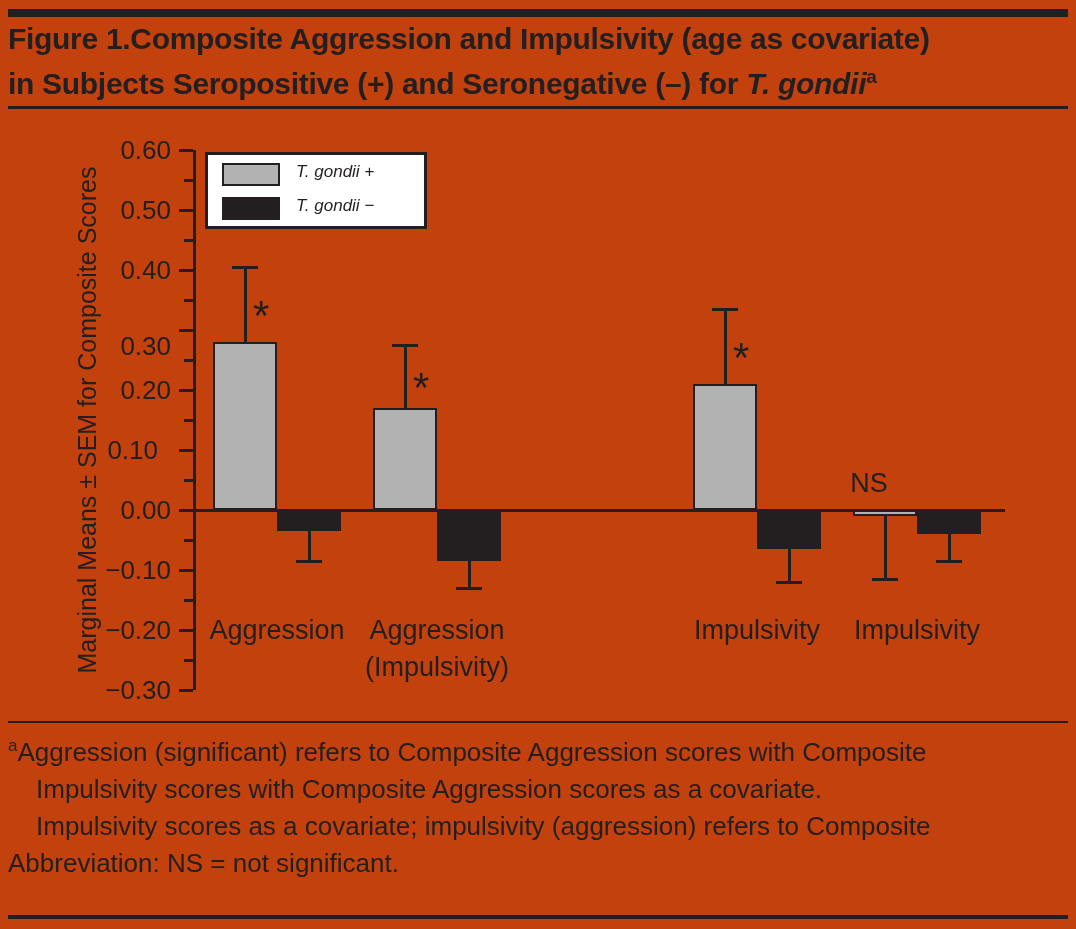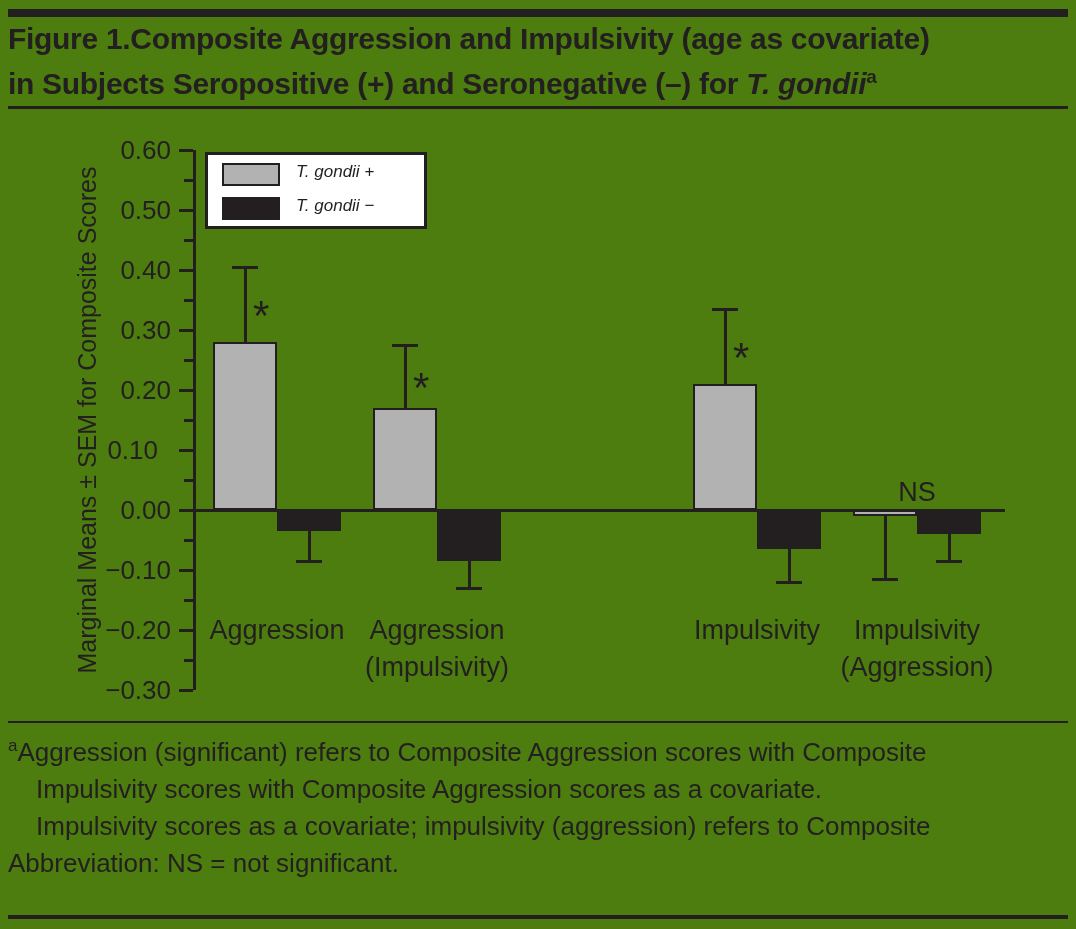--- a/index.html
+++ b/index.html
@@ -1,17 +1,17 @@
 <!DOCTYPE html>
 <html><head>
 <meta charset="utf-8">
 <style>
   html,body{margin:0;padding:0;background:#ffffff;}
   #page{
-    position:relative;width:1076px;height:929px;background:#4d7c0f;
+    position:relative;width:1076px;height:929px;background:#c2410c;
     font-family:"Liberation Sans",sans-serif;color:#231f20;overflow:hidden;
   }
   .abs{position:absolute;}
   .rule{position:absolute;background:#231f20;}
   #title-block{position:absolute;left:8px;top:20px;width:1062px;
     font-weight:bold;font-size:30px;line-height:38px;letter-spacing:-0.3px;}
   #title-block sup{font-size:19px;}
   
   .tick{position:absolute;background:#231f20;height:3px;}
   .tick-label{position:absolute;width:92px;text-align:right;font-size:26px;line-height:28px;}
@@ -79,21 +79,21 @@
       <div class="err-cap" style="position: absolute; left: 936px; top: 559.5px;"></div>
       <div style="position: absolute; left: 193px; top: 150px; width: 3px; height: 540px; background: rgb(35, 31, 32);"></div>
       <div style="position: absolute; left: 193px; top: 508.5px; width: 812px; height: 3px; background: rgb(35, 31, 32);"></div>
       <div class="tick" style="position: absolute; left: 179px; top: 148.5px; width: 14px; background: rgb(35, 31, 32);"></div>
       <div class="tick-label" style="position: absolute; left: 79px; top: 136px;">0.60</div>
       <div class="tick" style="position: absolute; left: 179px; top: 208.5px; width: 14px; background: rgb(35, 31, 32);"></div>
       <div class="tick-label" style="position: absolute; left: 79px; top: 196px;">0.50</div>
       <div class="tick" style="position: absolute; left: 179px; top: 268.5px; width: 14px; background: rgb(35, 31, 32);"></div>
       <div class="tick-label" style="position: absolute; left: 79px; top: 256px;">0.40</div>
       <div class="tick" style="position: absolute; left: 179px; top: 328.5px; width: 14px; background: rgb(35, 31, 32);"></div>
-      <div class="tick-label" style="position: absolute; left: 79px; top: 316px;">0.30</div>
+      <div class="tick-label" style="position: absolute; left: 79px; top: 332px;">0.30</div>
       <div class="tick" style="position: absolute; left: 179px; top: 388.5px; width: 14px; background: rgb(35, 31, 32);"></div>
       <div class="tick-label" style="position: absolute; left: 79px; top: 376px;">0.20</div>
       <div class="tick" style="position: absolute; left: 179px; top: 448.5px; width: 14px; background: rgb(35, 31, 32);"></div>
       <div class="tick-label" style="position: absolute; left: 66px; top: 436px;">0.10</div>
       <div class="tick" style="position: absolute; left: 179px; top: 508.5px; width: 14px; background: rgb(35, 31, 32);"></div>
       <div class="tick-label" style="position: absolute; left: 79px; top: 496px;">0.00</div>
       <div class="tick" style="position: absolute; left: 179px; top: 568.5px; width: 14px; background: rgb(35, 31, 32);"></div>
       <div class="tick-label" style="position: absolute; left: 79px; top: 556px;">−0.10</div>
       <div class="tick" style="position: absolute; left: 179px; top: 628.5px; width: 14px; background: rgb(35, 31, 32);"></div>
       <div class="tick-label" style="position: absolute; left: 79px; top: 616px;">−0.20</div>
@@ -104,34 +104,33 @@
       <div class="tick" style="position: absolute; left: 184px; top: 298.5px; width: 9px; background: rgb(35, 31, 32);"></div>
       <div class="tick" style="position: absolute; left: 184px; top: 358.5px; width: 9px; background: rgb(35, 31, 32);"></div>
       <div class="tick" style="position: absolute; left: 184px; top: 418.5px; width: 9px; background: rgb(35, 31, 32);"></div>
       <div class="tick" style="position: absolute; left: 184px; top: 478.5px; width: 9px; background: rgb(35, 31, 32);"></div>
       <div class="tick" style="position: absolute; left: 184px; top: 538.5px; width: 9px; background: rgb(35, 31, 32);"></div>
       <div class="tick" style="position: absolute; left: 184px; top: 598.5px; width: 9px; background: rgb(35, 31, 32);"></div>
       <div class="tick" style="position: absolute; left: 184px; top: 658.5px; width: 9px; background: rgb(35, 31, 32);"></div>
       <div class="sig-star" style="position: absolute; left: 253px; top: 291.5px;">*</div>
       <div class="sig-star" style="position: absolute; left: 413px; top: 363.5px;">*</div>
       <div class="sig-star" style="position: absolute; left: 733px; top: 333.5px;">*</div>
-      <div class="sig-ns" style="position: absolute; left: 872px; top: 468px; margin-top: 9px;">NS</div>
+      <div class="sig-ns" style="position: absolute; left: 824px; top: 468px;">NS</div>
       <div class="cat-label" style="position: absolute; left: 127px; top: 612px;">
         <div>Aggression</div>
       </div>
       <div class="cat-label" style="position: absolute; left: 287px; top: 612px;">
         <div>Aggression</div>
         <div>(Impulsivity)</div>
       </div>
       <div class="cat-label" style="position: absolute; left: 607px; top: 612px;">
         <div>Impulsivity</div>
       </div>
       <div class="cat-label" style="position: absolute; left: 767px; top: 612px;">
         <div>Impulsivity</div>
-        <div>(Aggression)</div>
       </div>
     </div>
 
   <div class="rule" style="left:8px;top:721px;width:1060px;height:2px;"></div>
   <div id="footnotes">
     <div><sup>a</sup><span>Aggression (significant) refers to Composite Aggression scores with Composite</span></div>
     <div class="indent">Impulsivity scores with Composite Aggression scores as a covariate.</div>
     <div class="indent">Impulsivity scores as a covariate; impulsivity (aggression) refers to Composite</div>
     <div>Abbreviation: NS = not significant.</div>
   </div>

